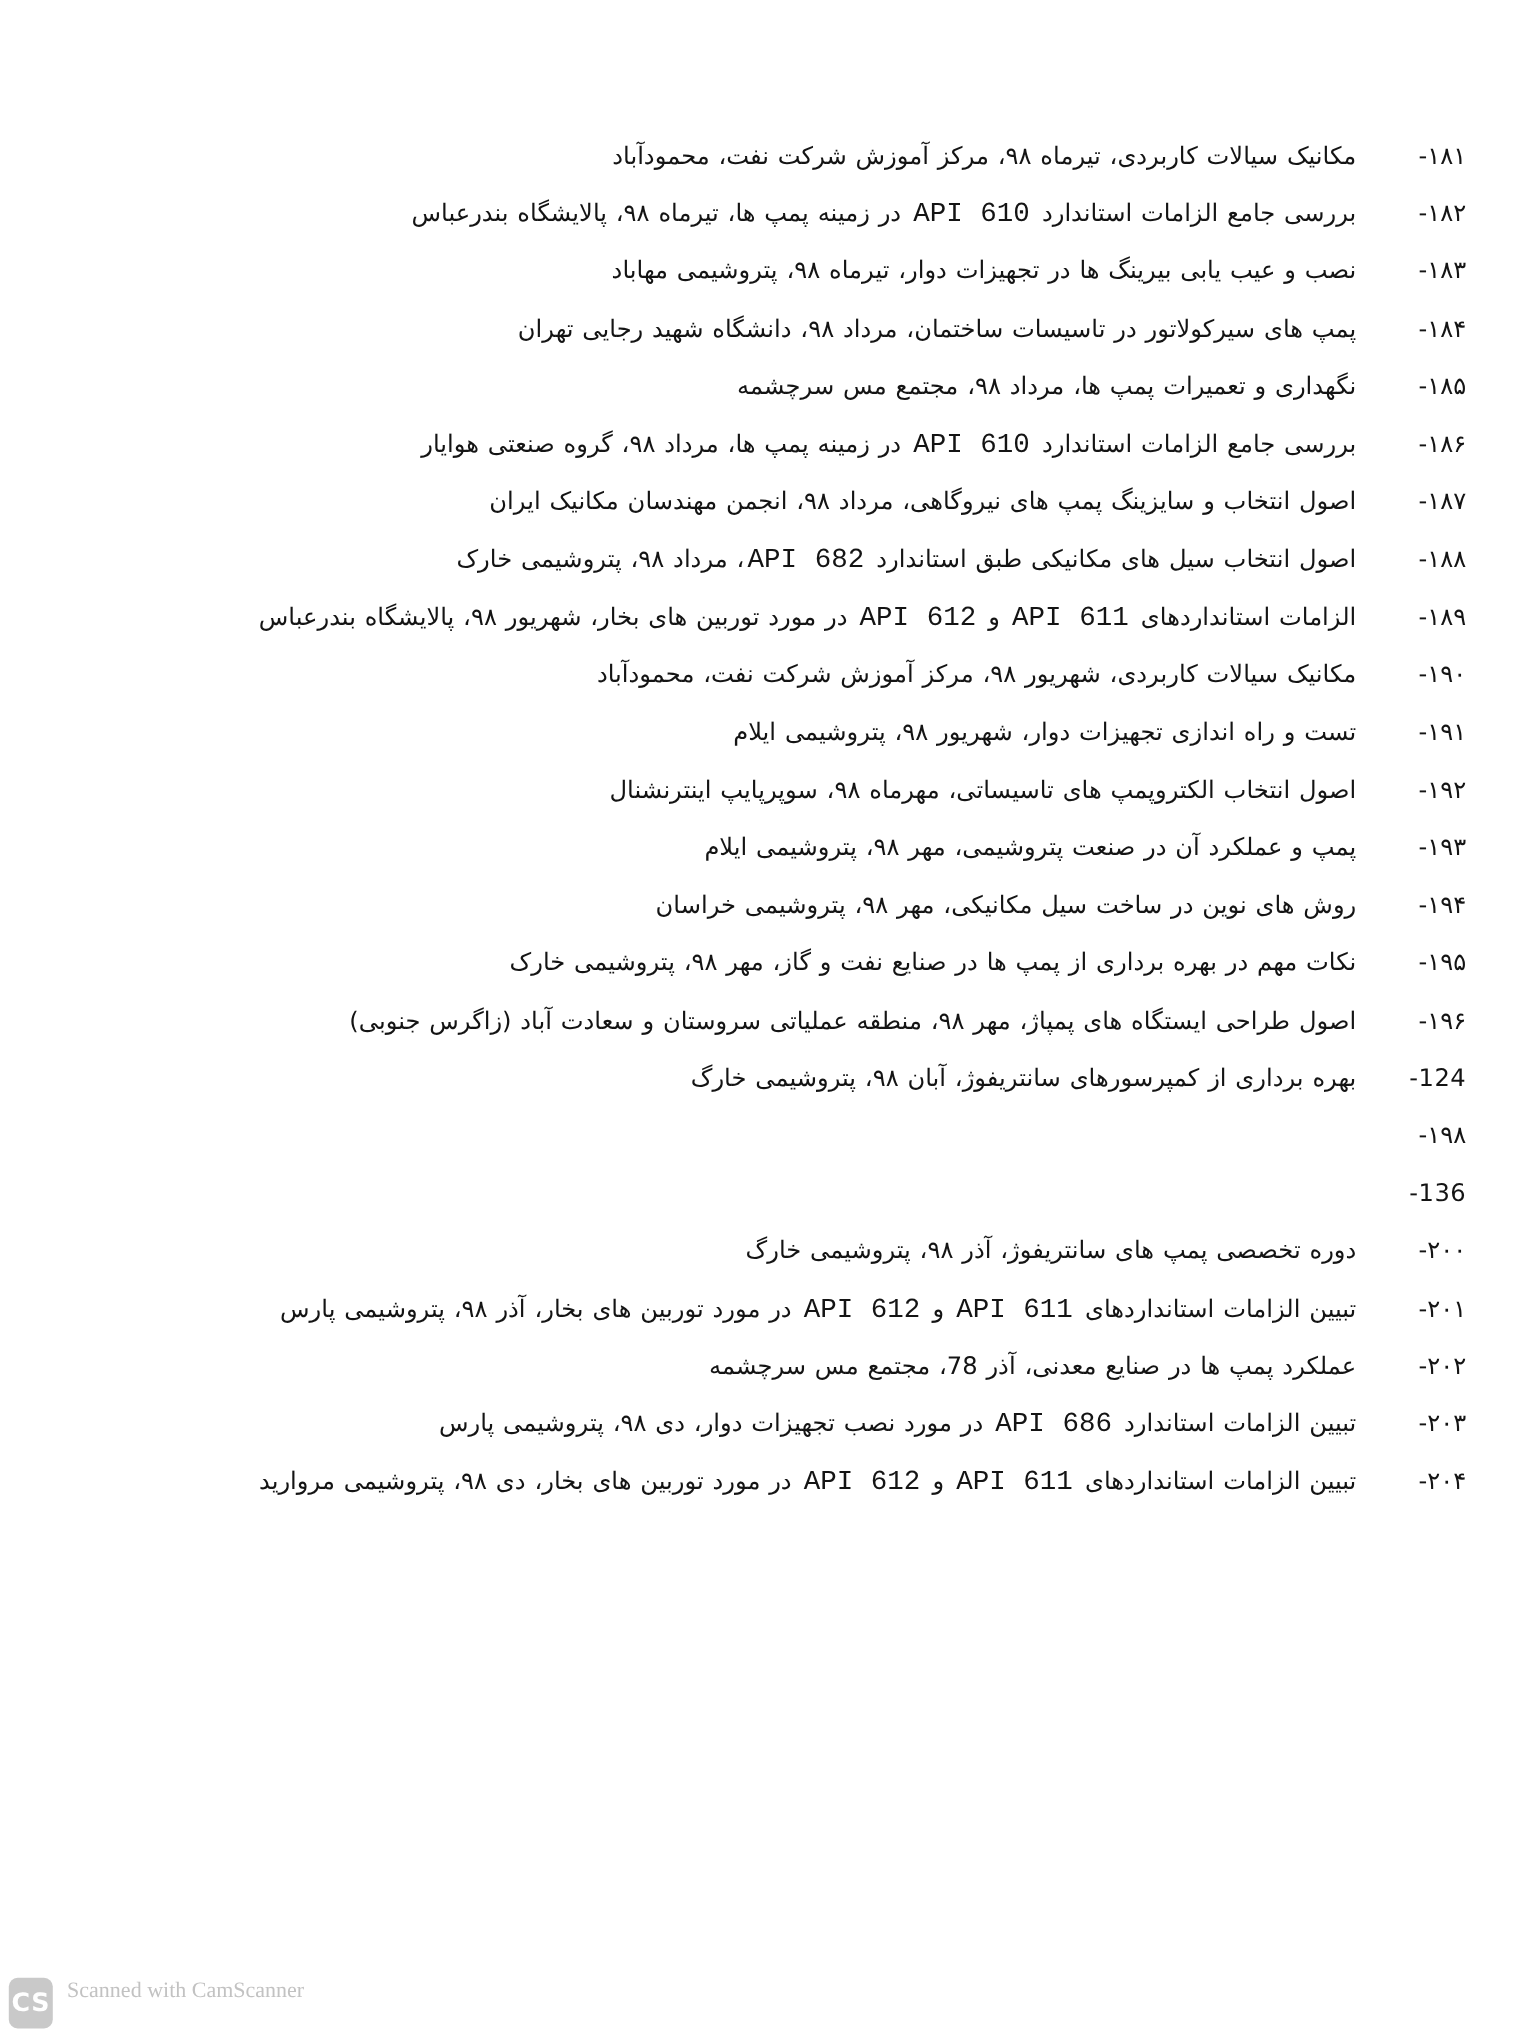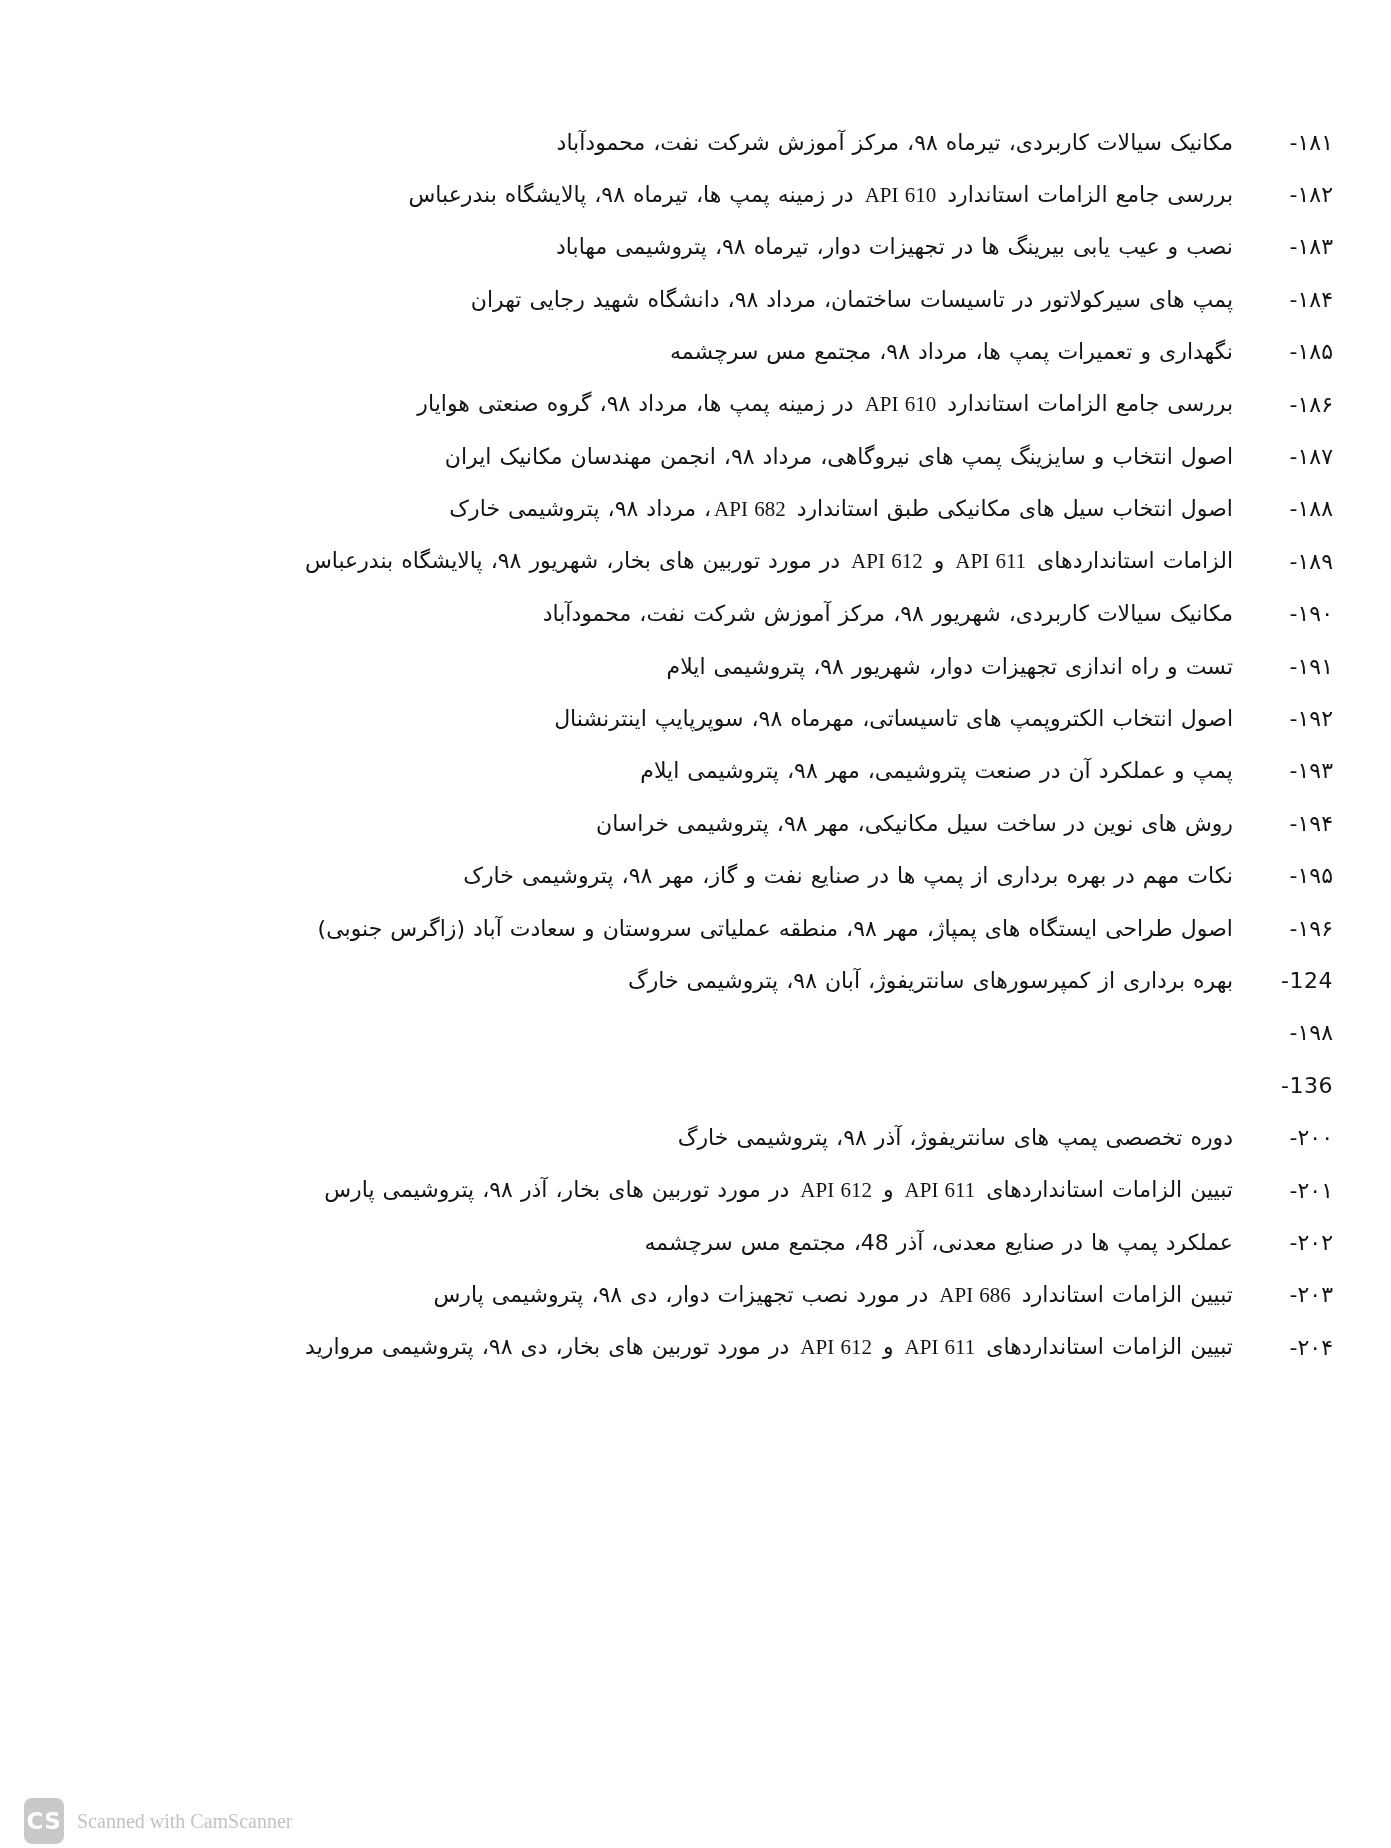--- a/index.html
+++ b/index.html
@@ -42,32 +42,32 @@
     letter-spacing: 0.5px;
     white-space: nowrap;
   }
   .txt {
     margin-right: 38px;
     font-size: 22px;
     white-space: nowrap;
     word-spacing: 1px;
   }
   .latin {
-    font-family: Liberation Serif, serif;
-    font-size: 21px;
+    font-family: Liberation Mono, monospace;
+    font-size: 25px;
     direction: ltr;
     unicode-bidi: embed;
     padding: 0 3px;
   }
   .watermark {
     position: absolute;
-    left: 24px;
+    left: 8px;
     bottom: 4px;
     display: flex;
-    align-items: center;
+    align-items: flex-start;
     gap: 13px;
   }
   .cs-badge {
     width: 40px;
     height: 46px;
     background: #c9c9c9;
     border-radius: 8px;
     display: flex;
     align-items: center;
     justify-content: center;
@@ -165,21 +165,21 @@
       <li class="row">
         <span class="num">۲۰۰-</span>
         <span class="txt">دوره تخصصی پمپ های سانتریفوژ، آذر ۹۸، پتروشیمی خارگ</span>
       </li>
       <li class="row">
         <span class="num">۲۰۱-</span>
         <span class="txt">تبیین الزامات استانداردهای <span class="latin">API 611</span> و <span class="latin">API 612</span> در مورد توربین های بخار، آذر ۹۸، پتروشیمی پارس</span>
       </li>
       <li class="row">
         <span class="num">۲۰۲-</span>
-        <span class="txt">عملکرد پمپ ها در صنایع معدنی، آذر 48، مجتمع مس سرچشمه</span>
+        <span class="txt">عملکرد پمپ ها در صنایع معدنی، آذر 78، مجتمع مس سرچشمه</span>
       </li>
       <li class="row">
         <span class="num">۲۰۳-</span>
         <span class="txt">تبیین الزامات استاندارد <span class="latin">API 686</span> در مورد نصب تجهیزات دوار، دی ۹۸، پتروشیمی پارس</span>
       </li>
       <li class="row">
         <span class="num">۲۰۴-</span>
         <span class="txt">تبیین الزامات استانداردهای <span class="latin">API 611</span> و <span class="latin">API 612</span> در مورد توربین های بخار، دی ۹۸، پتروشیمی مروارید</span>
       </li>
     </ol>

